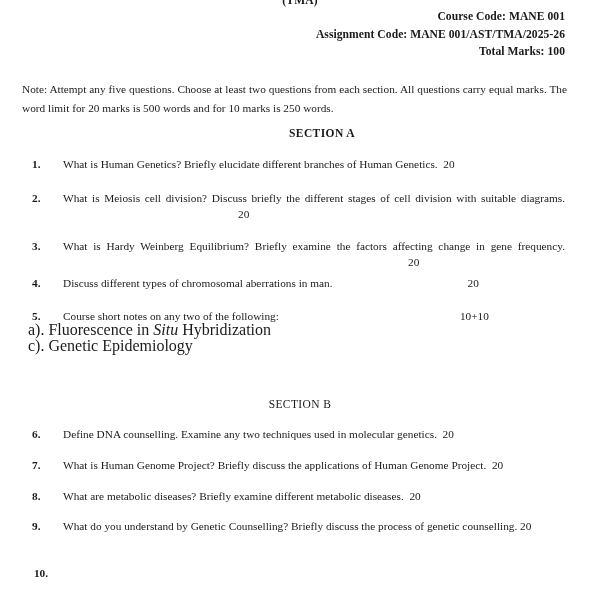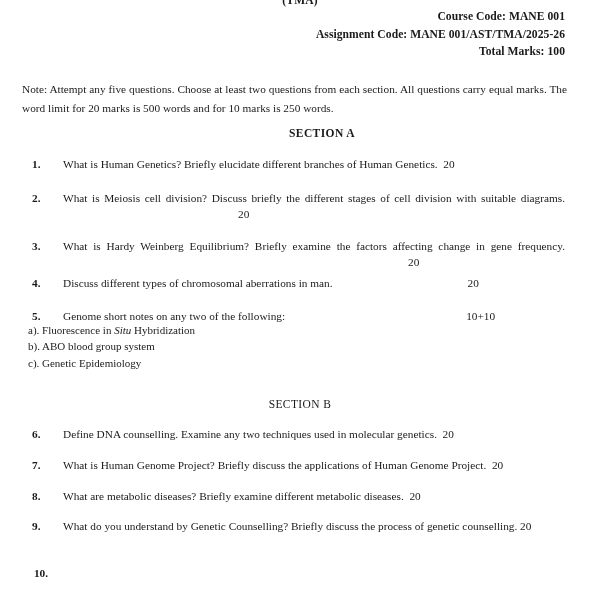--- a/index.html
+++ b/index.html
@@ -101,21 +101,21 @@
   #q9 { top: 518px; left: 32px; width: 533px; }
   #q10 { top: 565px; left: 28px; width: 537px; }
   #q10 .num { width: 26px; text-align: center; }
   #q10 .body { margin-left: 26px; margin-top: 32px; }
 
   .sublist {
     position: absolute;
     top: 322px;
     left: 28px;
     width: 400px;
-    font-size: 11px;
+    font-size: 16px;
     line-height: 16.3px;
   }
   .sublist .sub-item { display: block; white-space: nowrap; }
 
   .gap-space { display: inline-block; }
   em.ital { font-style: italic; }
 </style>
 </head>
 <body>
 
@@ -157,27 +157,26 @@
   <div class="q" id="q4">
     <span class="num">4.</span>
     <span class="body">
       <span>Discuss different types of chromosomal aberrations in man.</span><span class="gap-space" style="width:135px"></span><span>20</span>
     </span>
   </div>
 
   <div class="q" id="q5">
     <span class="num">5.</span>
     <span class="body">
-      <span>Genome short notes on any two of the following:</span><span class="gap-space" style="width:181px"></span><span>10+10</span>
+      <span>Course short notes on any two of the following:</span><span class="gap-space" style="width:181px"></span><span>10+10</span>
     </span>
   </div>
 
   <div class="sublist">
     <span class="sub-item"><span>a). Fluorescence in </span><em class="ital">Situ</em><span> Hybridization</span></span>
-    <span class="sub-item">b). ABO blood group system</span>
     <span class="sub-item">c). Genetic Epidemiology</span>
   </div>
 
   <div class="section-head" id="section-b-head">SECTION B</div>
 
   <div class="q" id="q6">
     <span class="num">6.</span>
     <span class="body">
       <span>Define DNA counselling.  Examine any two techniques used in molecular genetics.</span><span class="gap-space">&nbsp;&nbsp;</span><span>20</span>
     </span>

